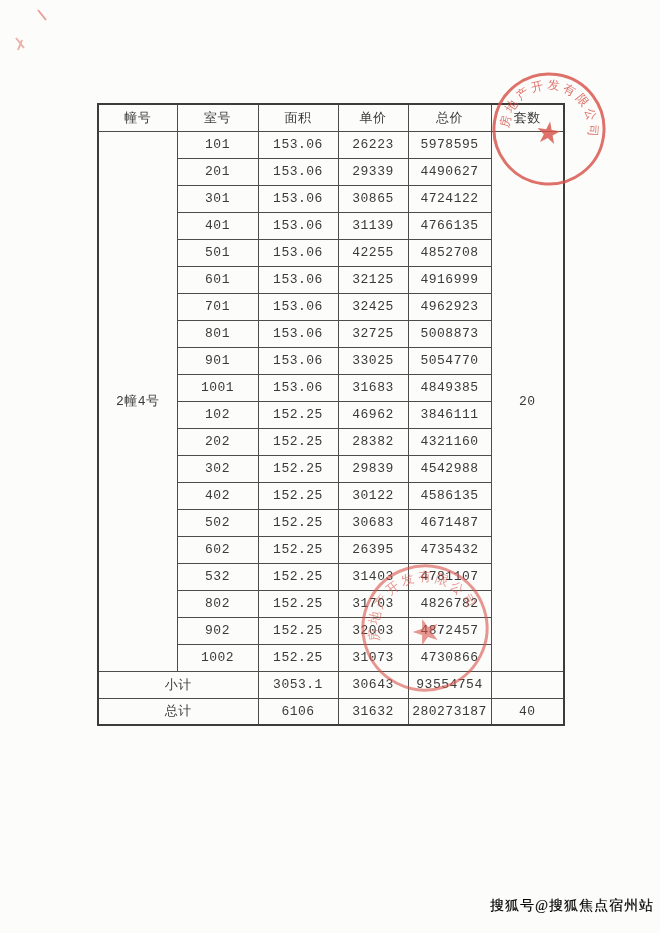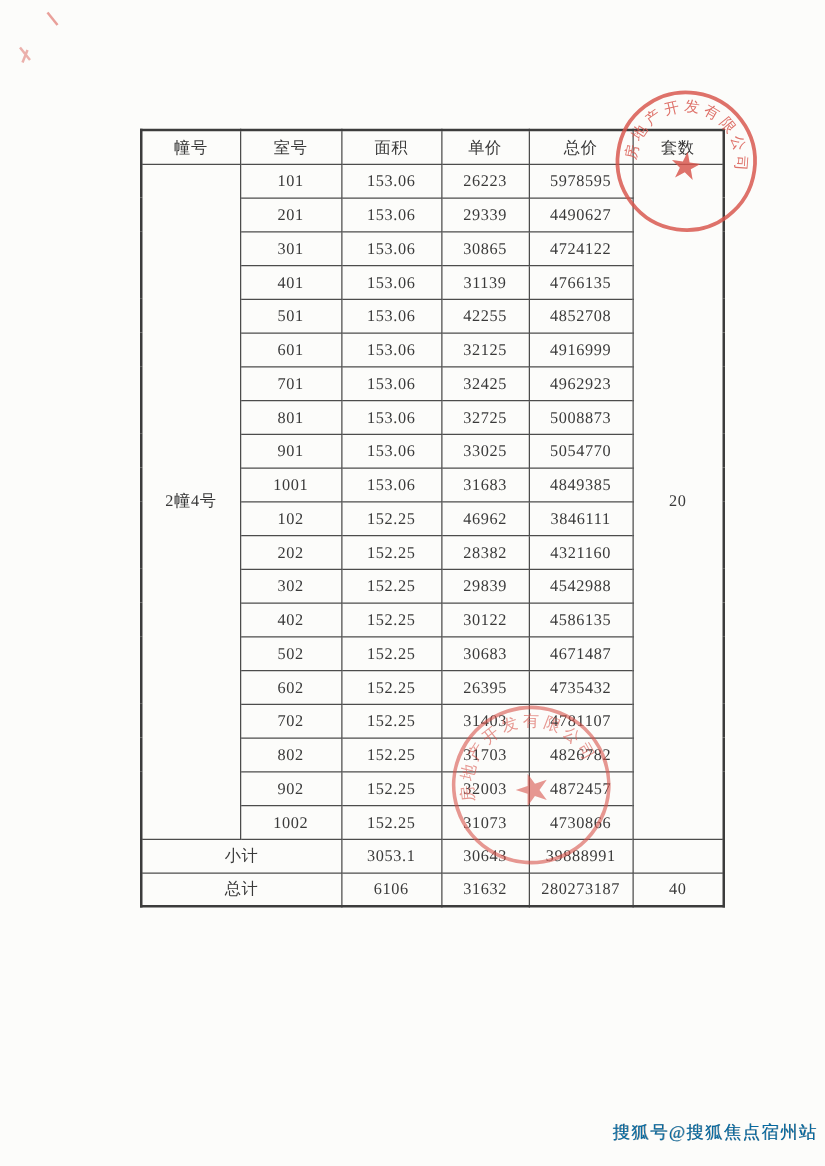--- a/index.html
+++ b/index.html
@@ -7,27 +7,28 @@
   .page {
     position: relative;
     width: 660px;
     height: 933px;
     background: #fcfcfa;
     font-family: "Liberation Serif", "DejaVu Serif", serif;
     overflow: hidden;
   }
   .price-table {
     position: absolute;
-    left: 112px;
+    left: 97px;
     top: 103px;
     width: 466px;
     border-collapse: collapse;
     table-layout: fixed;
     color: #3a3a3a;
     border: 2px solid #3c3c3c;
+    font-family: Liberation Mono, monospace;
   }
   .price-table th,
   .price-table td {
     border: 1px solid #4c4c4c;
     text-align: center;
     vertical-align: middle;
     height: 27px;
     font-size: 13px;
     font-weight: normal;
     padding: 0 2px;
@@ -44,21 +45,21 @@
   }
   .pen-mark {
     position: absolute;
     pointer-events: none;
   }
   .watermark {
     position: absolute;
     right: 6px;
     top: 897px;
     font-size: 14px;
-    color: #0369a1;
+    color: #000000;
     letter-spacing: 1px;
     text-shadow: 0.5px 0 0 #9a9a9a;
   }
 </style>
 </head>
 <body>
 
 <div class="page">
 
   <svg class="pen-mark" style="left:8px;top:4px;" width="60" height="60" viewBox="0 0 60 60">
@@ -178,21 +179,21 @@
           <td>30683</td>
           <td>4671487</td>
         </tr>
         <tr>
           <td>602</td>
           <td>152.25</td>
           <td>26395</td>
           <td>4735432</td>
         </tr>
         <tr>
-          <td>702</td>
+          <td>532</td>
           <td>152.25</td>
           <td>31403</td>
           <td>4781107</td>
         </tr>
         <tr>
           <td>802</td>
           <td>152.25</td>
           <td>31703</td>
           <td>4826782</td>
         </tr>
@@ -207,21 +208,21 @@
           <td>152.25</td>
           <td>31073</td>
           <td>4730866</td>
         </tr>
       </tbody>
     <tfoot>
       <tr>
         <td colspan="2">小计</td>
         <td>3053.1</td>
         <td>30643</td>
-        <td>39888991</td>
+        <td>93554754</td>
         <td></td>
       </tr>
       <tr>
         <td colspan="2">总计</td>
         <td>6106</td>
         <td>31632</td>
         <td>280273187</td>
         <td>40</td>
       </tr>
     </tfoot>

